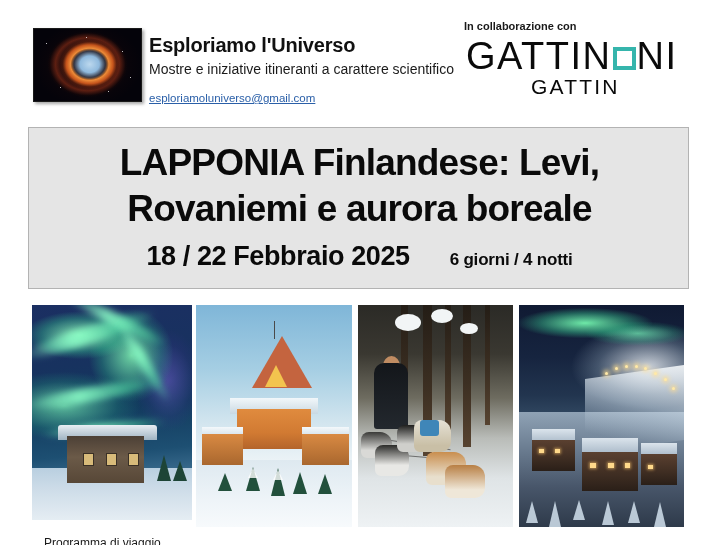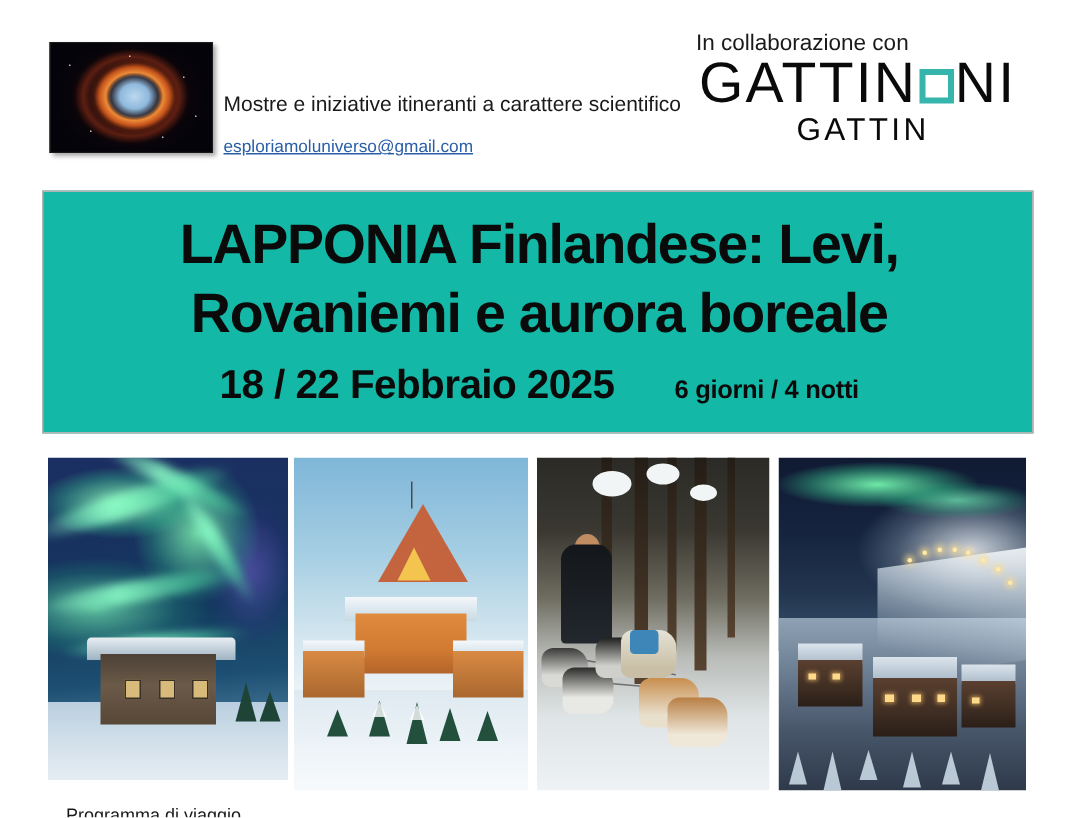--- a/index.html
+++ b/index.html
@@ -73,23 +73,24 @@
     color: #2a5fa8;
     text-decoration: underline;
     white-space: nowrap;
   }
   .brand-link.email { top: 92px; text-decoration: underline; }
   .brand-link.site  { top: 91px; }
 
   .collab-label {
     position: absolute;
     left: 464px; top: 20px;
-    font-size: 15px;
+    font-size: 11px;
     color: #1a1a1a;
     white-space: nowrap;
+    font-weight: bold;
   }
   .gattinoni-wrap {
     position: absolute;
     left: 466px; top: 36px;
     width: 200px; height: 66px;
   }
   .gattinoni-word {
     position: absolute;
     left: 0; top: 0;
     font-size: 38px;
@@ -117,21 +118,21 @@
     white-space: nowrap;
   }
 
   
   .title-box {
     position: absolute;
     left: 28px; top: 127px;
     width: 661px; height: 162px;
     border: 1px solid #b3b3b3;
     box-sizing: border-box;
-    background: #14b8a6;
+    background: #e5e5e5;
   }
   .title-line {
     position: absolute;
     left: 0; width: 661px;
     text-align: center;
     font-weight: bold;
     font-size: 37px;
     line-height: 40px;
     letter-spacing: -0.8px;
     color: #0a0a0a;
@@ -377,20 +378,21 @@
   <div class="logo-nebula">
     <div class="nebula-inner"></div>
     <div class="nebula-star" style="left:12px;top:14px;"></div>
     <div class="nebula-star" style="left:88px;top:22px;"></div>
     <div class="nebula-star" style="left:26px;top:58px;"></div>
     <div class="nebula-star" style="left:74px;top:62px;"></div>
     <div class="nebula-star" style="left:52px;top:8px;"></div>
     <div class="nebula-star" style="left:96px;top:48px;"></div>
   </div>
 
+  <div class="brand-title">Esploriamo l'Universo</div>
   <div class="brand-sub">Mostre e iniziative itineranti a carattere scientifico</div>
   <div class="brand-link email">esploriamoluniverso@gmail.com</div>
 
   <div class="collab-label">In collaborazione con</div>
 
   <div class="gattinoni-wrap">
     <div class="gattinoni-word"><span>GATTIN</span><span class="gatt-o-box"></span><span>NI</span></div>
     <div class="gattinoni-travel">GATTIN</div>
   </div>
 </div>

